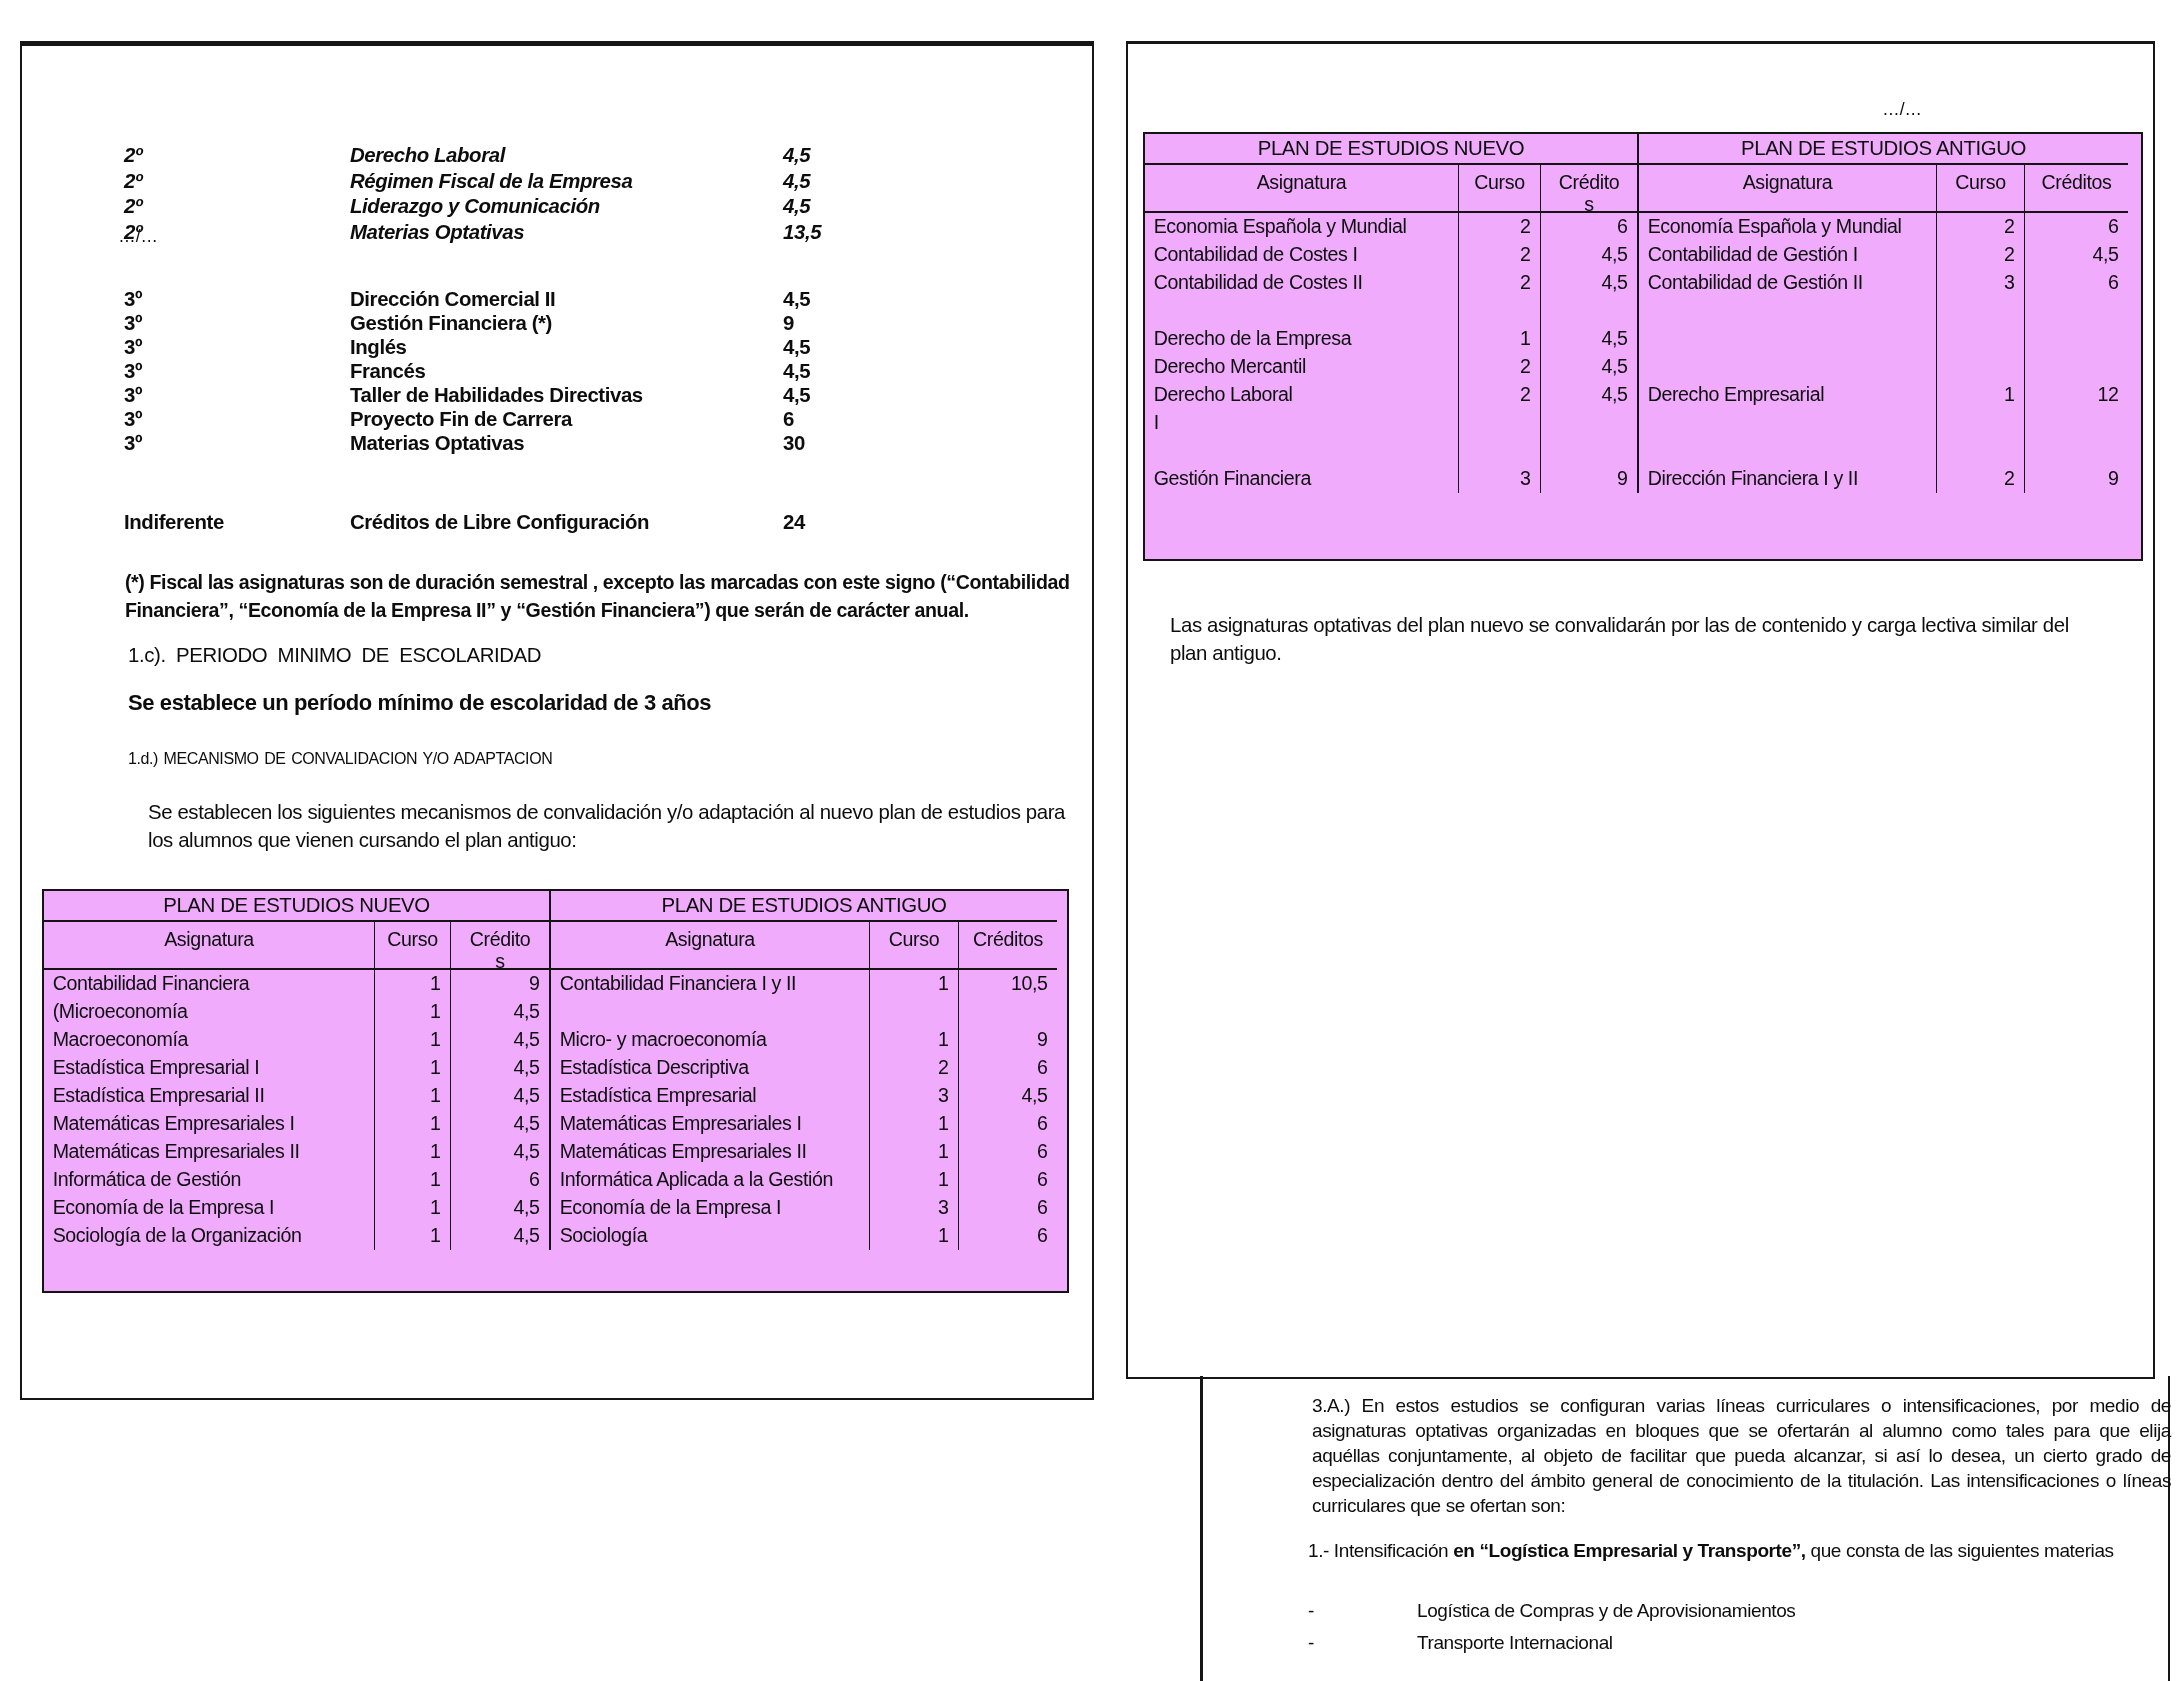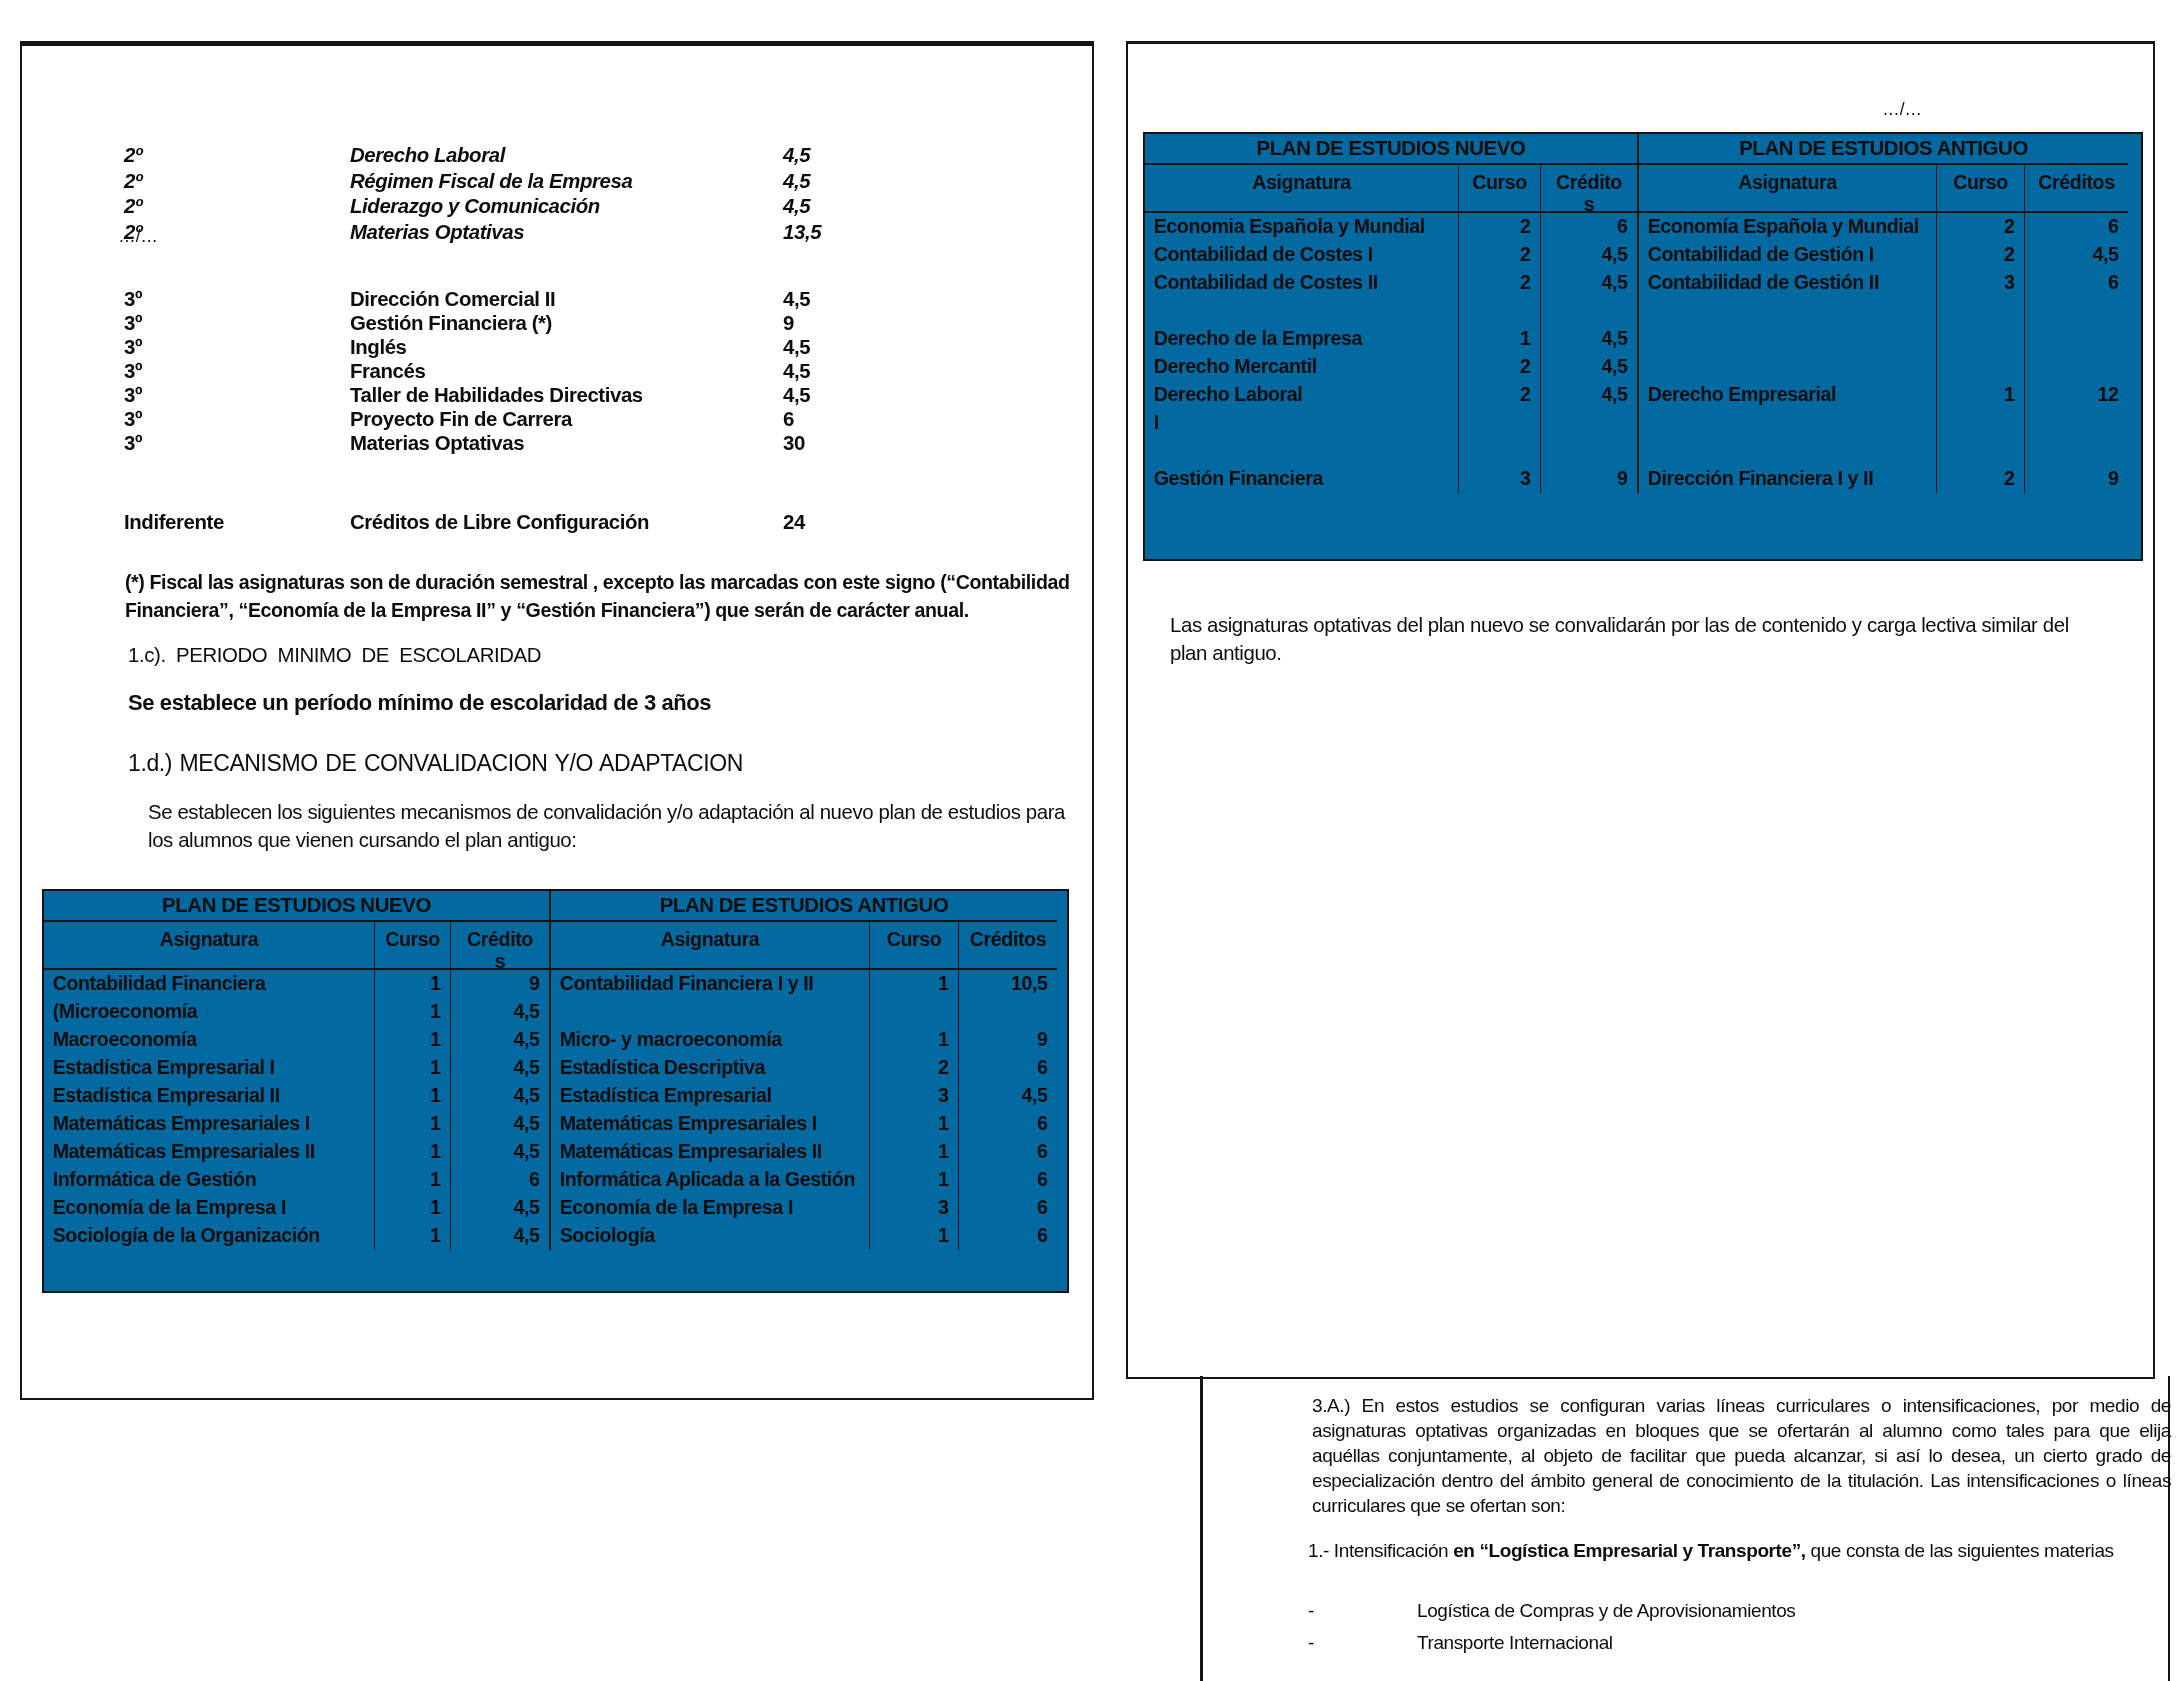--- a/index.html
+++ b/index.html
@@ -27,25 +27,25 @@
   .g1 .cell{min-height:25.5px;line-height:25px;}
   .g2{top:288px;}
   .g2 .cell{min-height:24px;line-height:23px;}
   .g3{top:511px;}
   .g3 .cell{min-height:24px;line-height:23px;}
   .clist .cell{padding:0;border:none;font-size:20.4px;}
 
   .footnote{left:125px;top:568px;width:993px;font-weight:bold;font-size:19.6px;line-height:28px;white-space:pre-line;}
   .h1c{left:128px;top:644px;font-size:20.4px;word-spacing:5.1px;text-align:right;}
   .boldline{left:128px;top:690px;font-size:22px;font-weight:bold;}
-  .h1d{left:128px;top:750px;font-size:23px;word-spacing:1.5px;}
+  .h1d{left:128px;top:750px;font-size:16px;word-spacing:1.5px;}
   .intro{left:128px;top:798px;width:993px;font-size:20.4px;line-height:28px;white-space:pre-line;margin-left:20px;}
 
   
-  .ptable{display:grid;border:2.2px solid #141414;background:#0369a1;overflow:hidden;align-content:start;font-weight:bold;}
+  .ptable{display:grid;border:2.2px solid #141414;background:#f0abfc;overflow:hidden;align-content:start;}
   .t1{left:42px;top:889px;width:1023px;height:400px;grid-template-columns:331px 76px 100px 319px 89px 98px;}
   .t2{left:1143px;top:132px;width:996px;height:425px;grid-template-columns:314px 82px 98px 298px 88px 103px;}
   .th-plan{grid-column:span 3;height:31px;line-height:28px;text-align:center;border-bottom:2.2px solid #141414;font-size:20.4px;box-sizing:border-box;}
   .tpn{border-right:2.2px solid #141414;}
   .th-sub{height:48px;border-bottom:2.2px solid #141414;text-align:center;font-size:19.6px;padding-top:5.8px;line-height:22px;white-space:pre-line;box-sizing:border-box;}
   .c0.bcol,.c1.bcol,.c3.bcol,.c4.bcol{border-right:1.5px solid #141414;}
   .c2.bcol{border-right:2.2px solid #141414;}
   .ptable .cell{min-height:28px;line-height:27px;font-size:19.6px;padding:0 7.3px;white-space:pre-line;box-sizing:border-box;}
   .ptable .cell.c1,.ptable .cell.c2,.ptable .cell.c4,.ptable .cell.c5{text-align:right;padding-right:9.5px;}
   .ptable .cell.c0,.ptable .cell.c3{padding-left:8.7px;}

